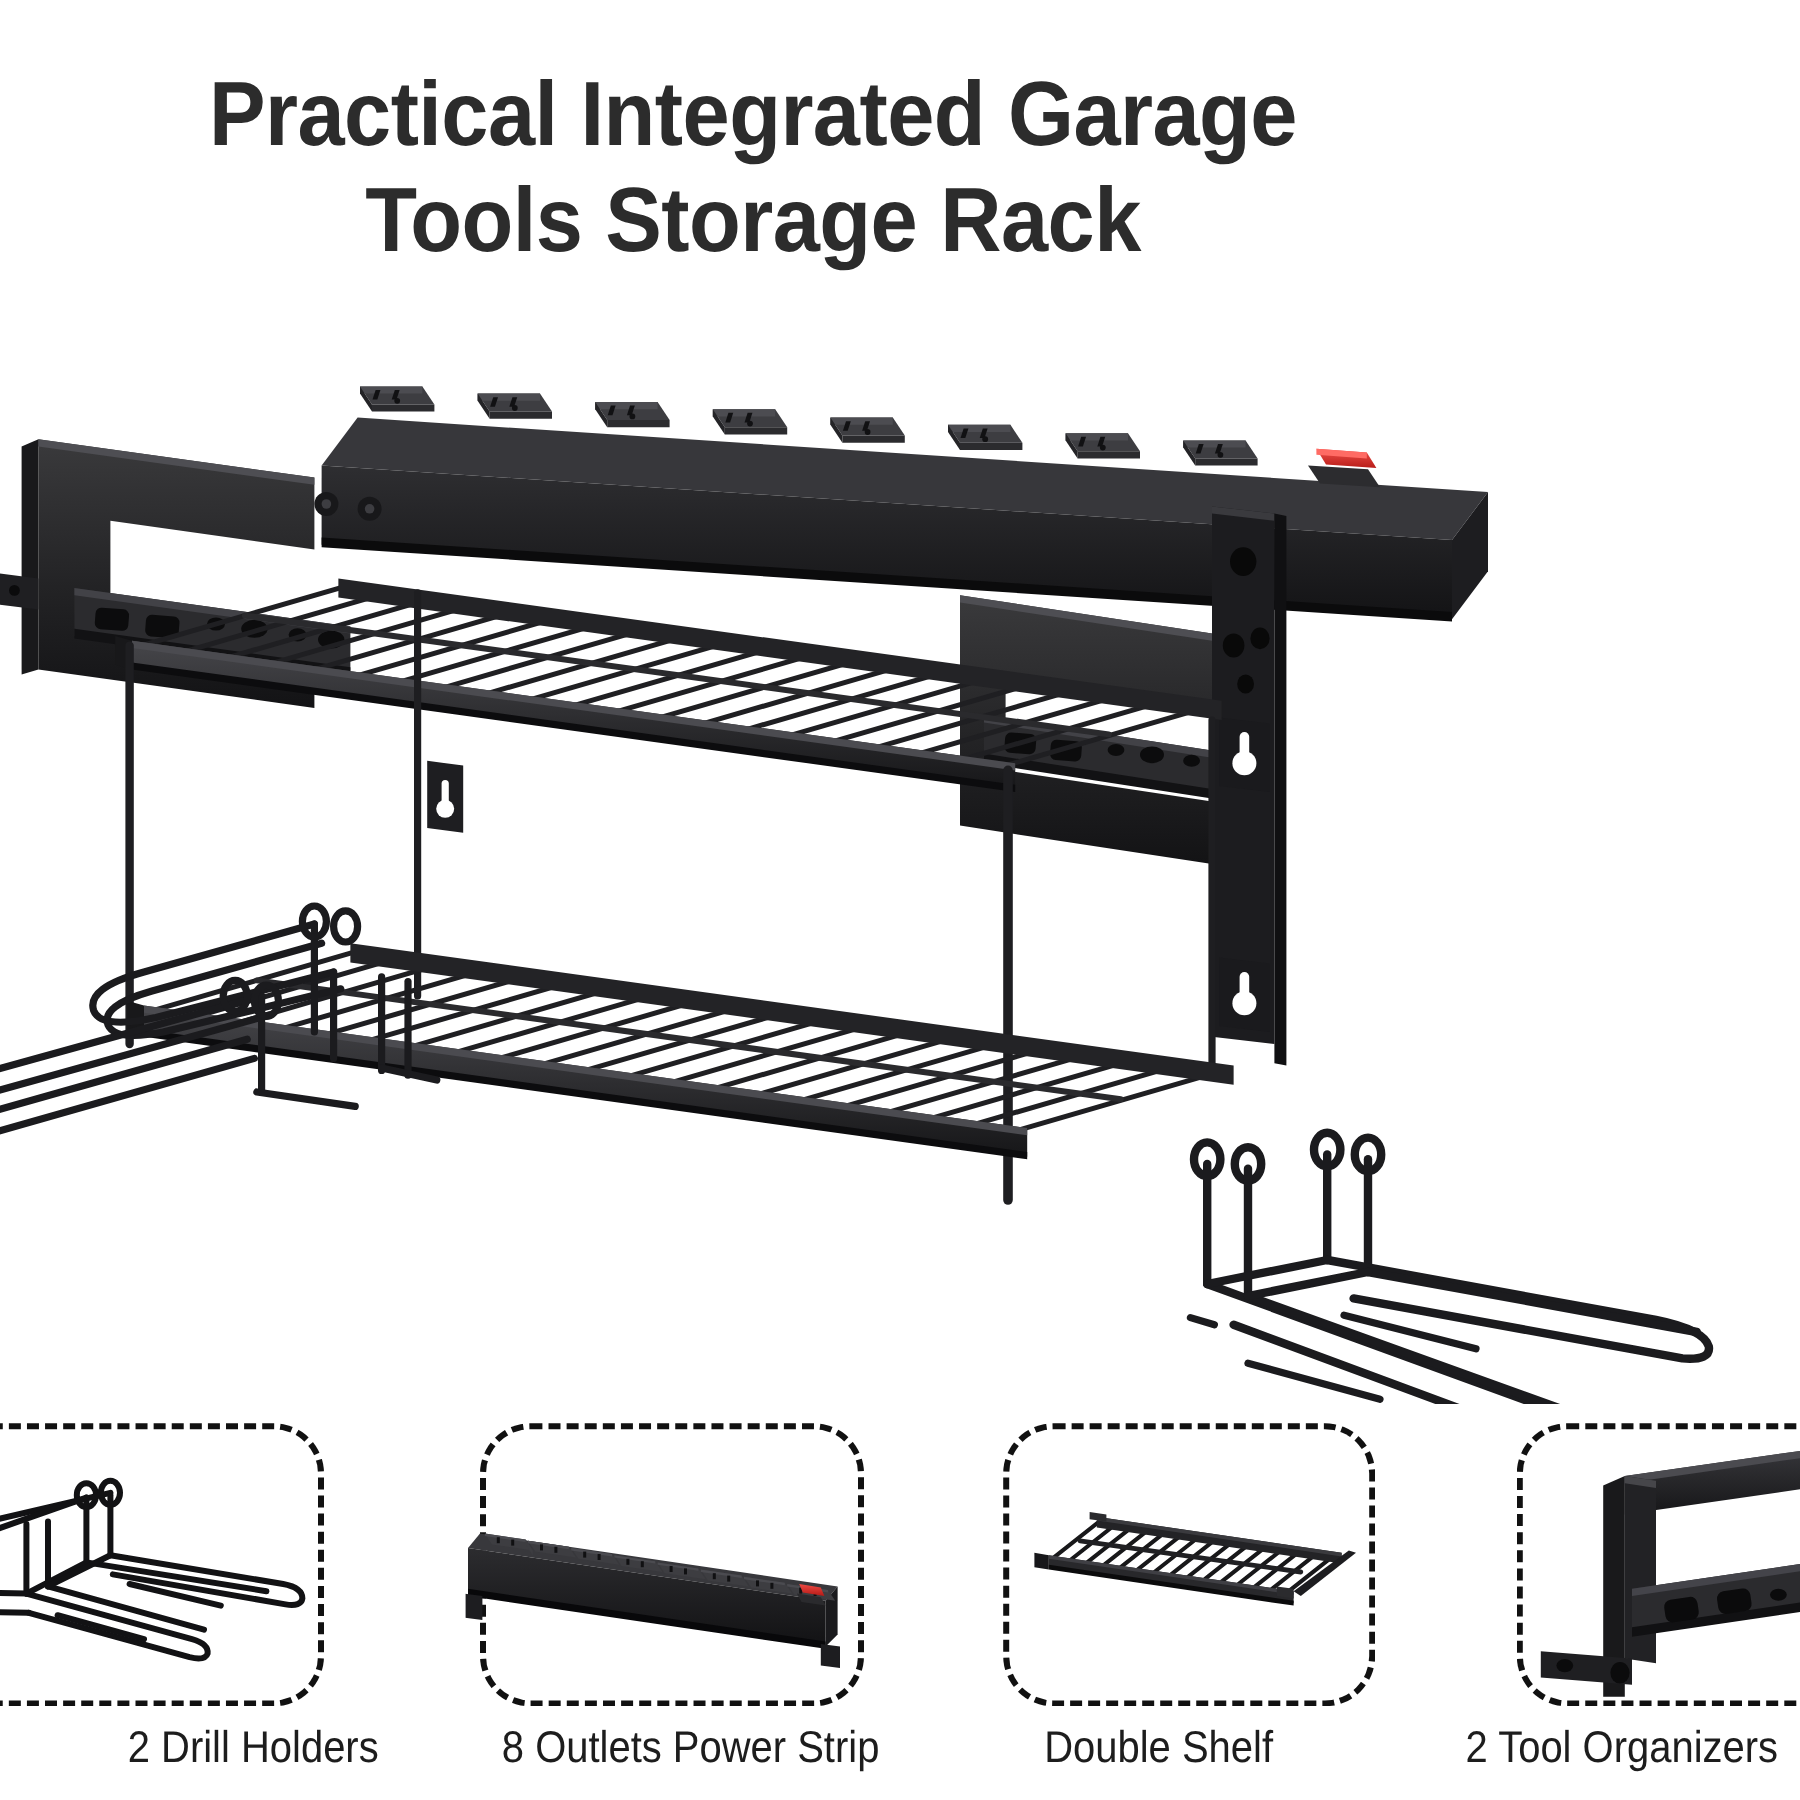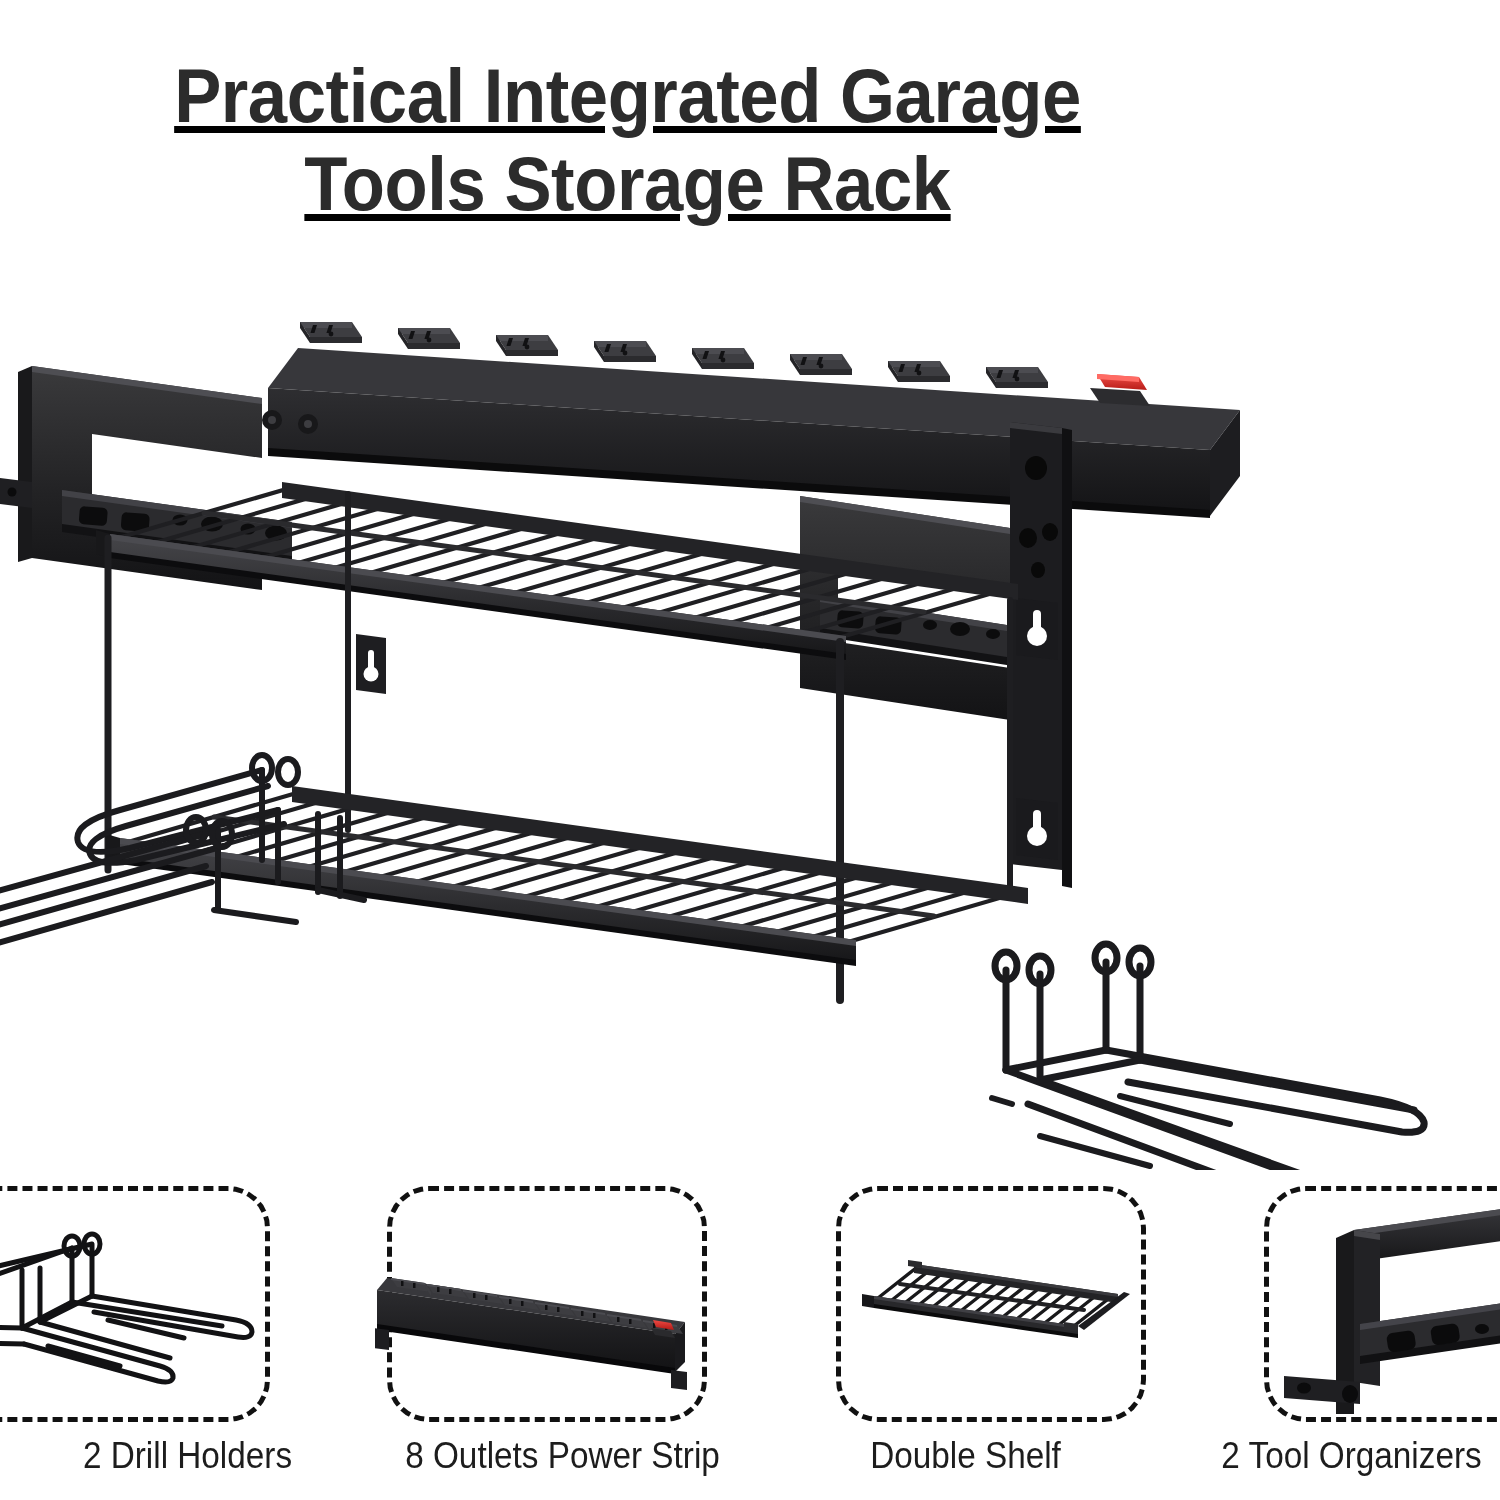--- a/index.html
+++ b/index.html
@@ -15,21 +15,20 @@
     position: relative;
   }
 
   
   #title-block {
     position: absolute;
     left: 0;
     top: 52px;
     width: 1255px;
     text-align: center;
-    text-decoration: underline;
   }
   .title-line {
     color: #2c2c2c;
     font-family: "Liberation Sans", sans-serif;
     font-weight: bold;
     font-size: 76px;
     line-height: 88px;
     letter-spacing: -0.5px;
     transform: scaleX(0.93);
     transform-origin: center center;
@@ -378,21 +377,21 @@
     <circle cx="272" cy="150" r="10" fill="#18181a"></circle>
     <circle cx="272" cy="150" r="4" fill="#3d3d41"></circle>
     <circle cx="308" cy="154" r="10" fill="#18181a"></circle>
     <circle cx="308" cy="154" r="4" fill="#3d3d41"></circle>
   </g>
 </svg>
 </div>
 
 <div id="features">
 
-  <div class="feature-cell" style="left:0px;">
+  <div class="feature-cell" style="left:0px;padding-left:47px;">
     <div class="feature-box">
       <div class="dash-frame" style="left:-110px; top:0px; width:380px; height:236px;"></div>
       <div class="art-overflow">
         <svg width="375" height="236" viewBox="0 0 375 236">
           <g stroke="#121214" fill="none" stroke-width="5" stroke-linecap="round" stroke-linejoin="round">
 
             <ellipse cx="72" cy="60" rx="8" ry="10"></ellipse>
             <ellipse cx="92" cy="58" rx="8" ry="10"></ellipse>
 
             <path d="M72 62 L72 116"></path>
@@ -415,21 +414,21 @@
             <path d="M-70 156 L24 158"></path>
             <path d="M108 134 L184 152"></path>
             <path d="M48 160 L120 180"></path>
           </g>
         </svg>
       </div>
     </div>
     <div class="feature-label">2 Drill Holders</div>
   </div>
 
-  <div class="feature-cell" style="left:375px;">
+  <div class="feature-cell" style="left:388px;">
     <div class="feature-box">
       <div class="dash-frame" style="left:12px; top:0px; width:320px; height:236px;"></div>
       <div class="art-overflow">
         <svg width="375" height="236" viewBox="0 0 375 236">
           <defs>
             <linearGradient id="psFace" x1="0" y1="0" x2="0" y2="1">
               <stop offset="0" stop-color="#2c2c2f"></stop>
               <stop offset="1" stop-color="#121214"></stop>
             </linearGradient>
             <linearGradient id="psRed" x1="0" y1="0" x2="0" y2="1">

